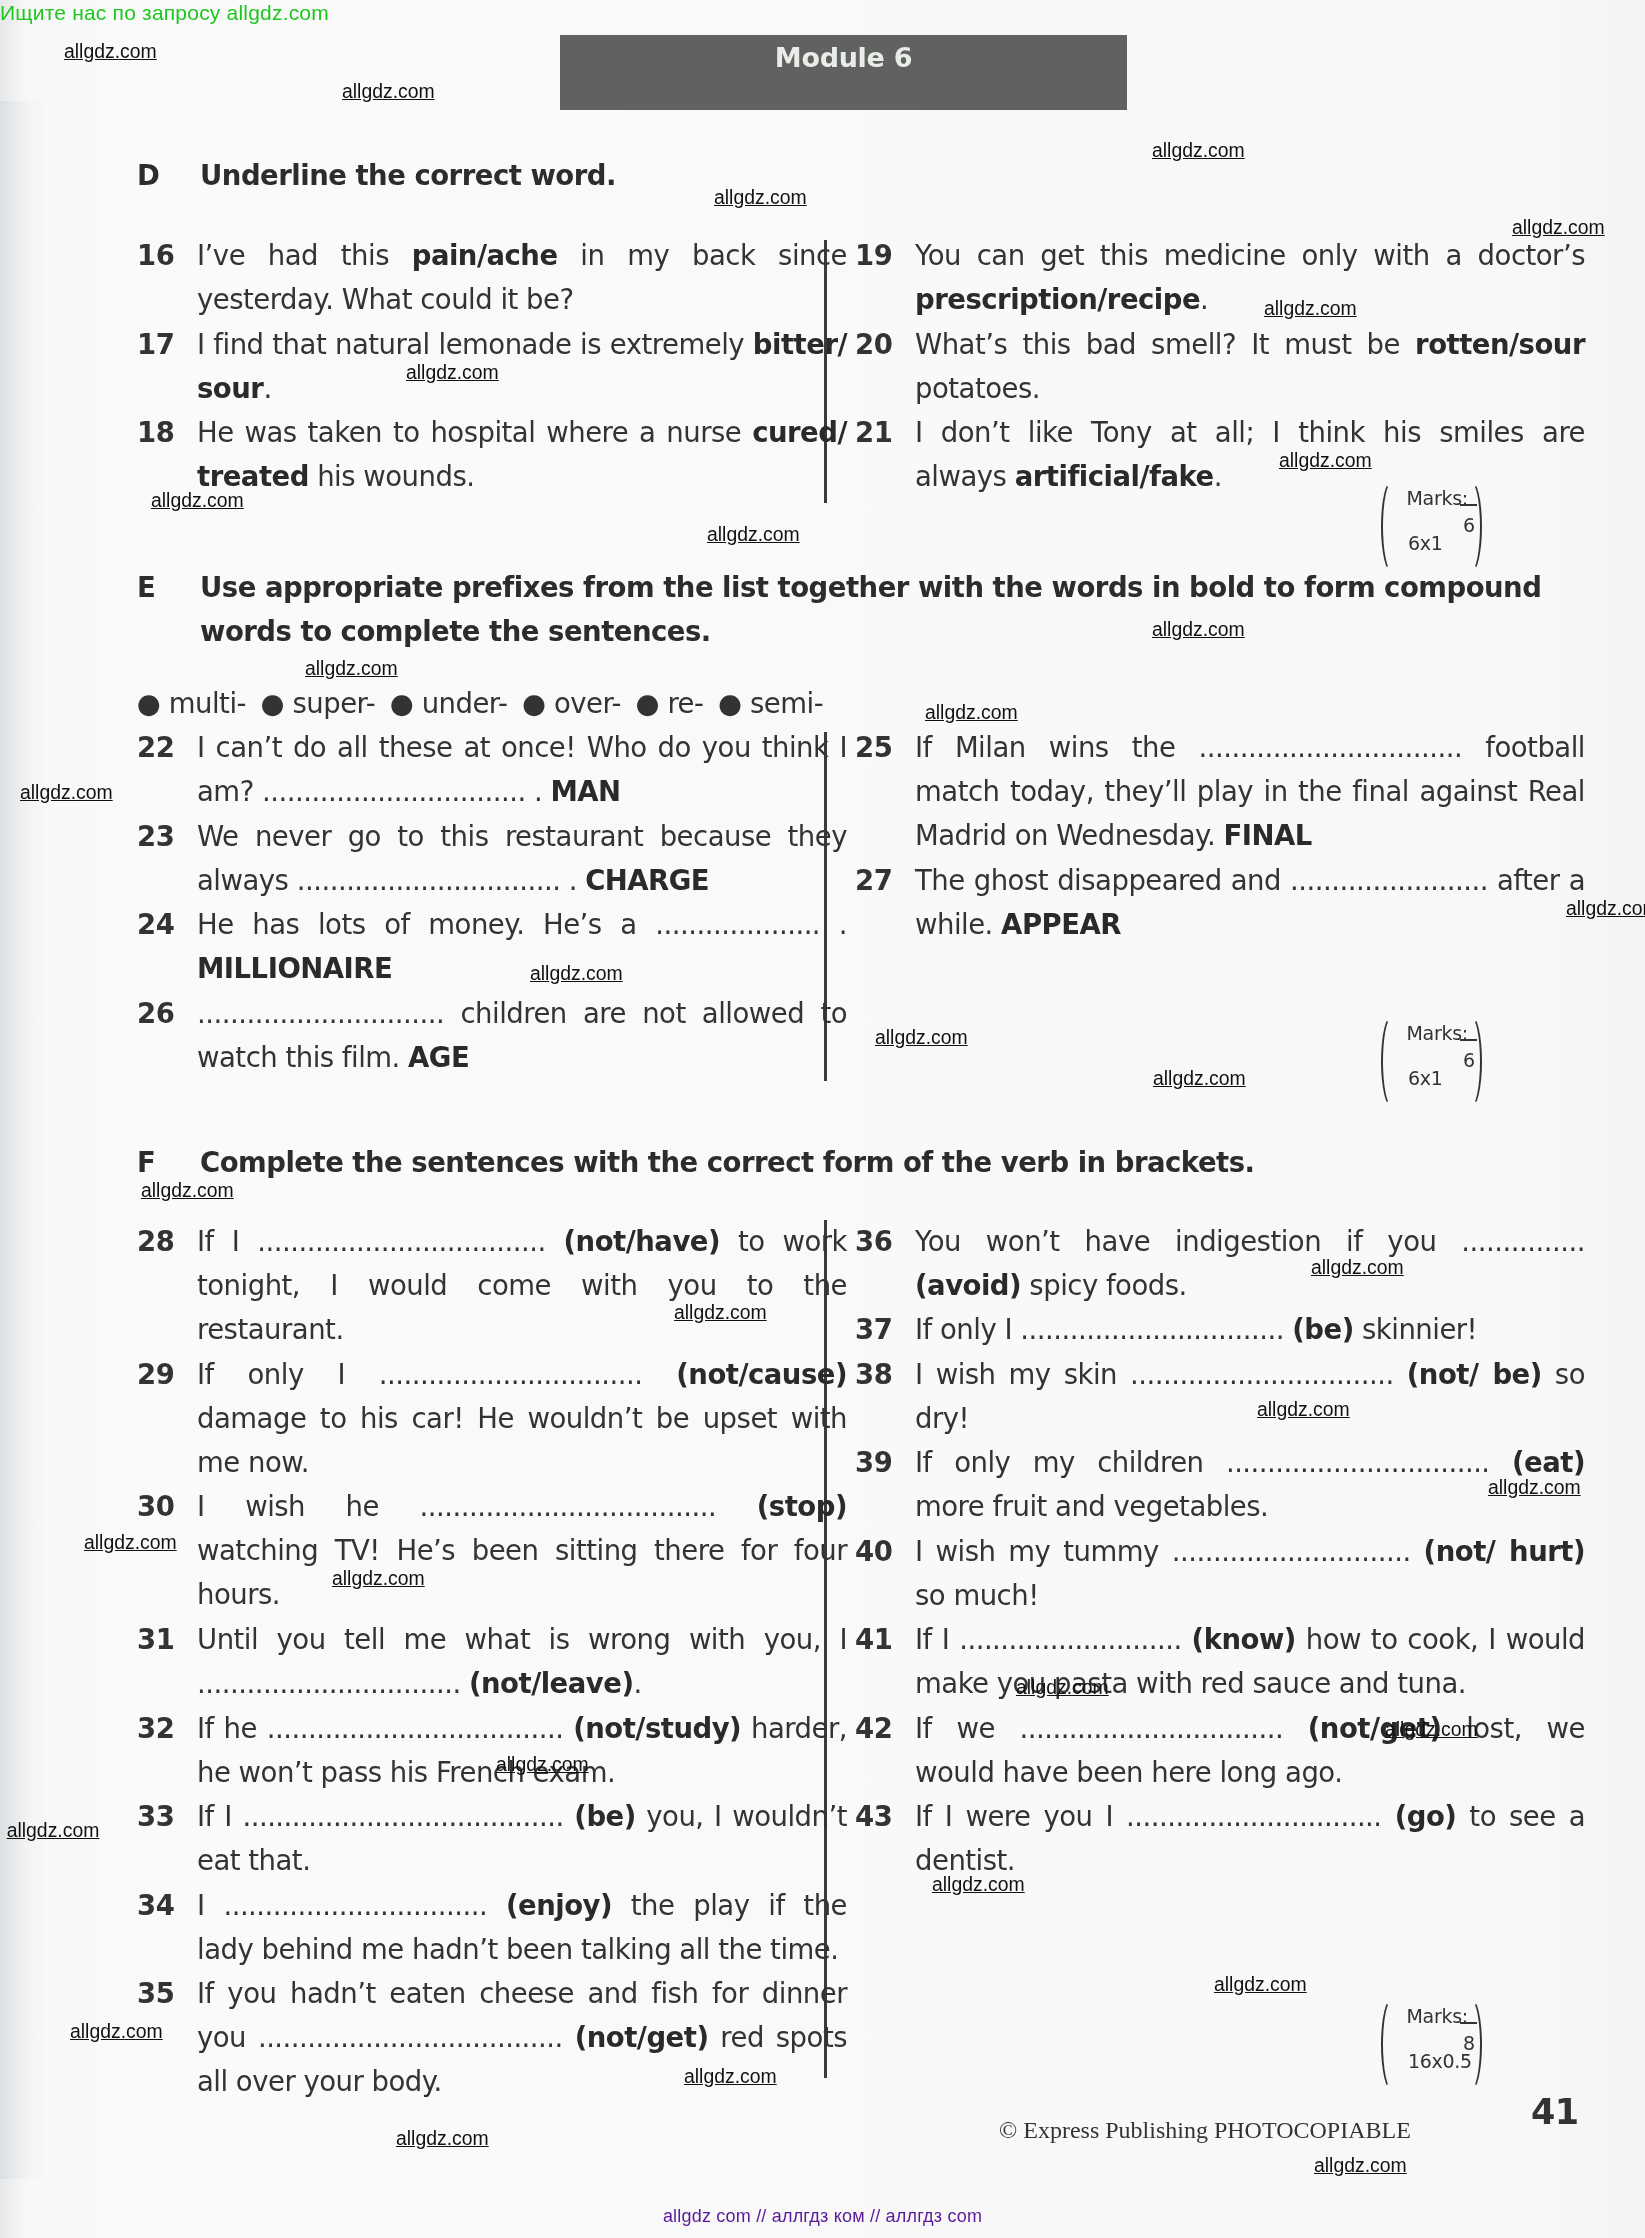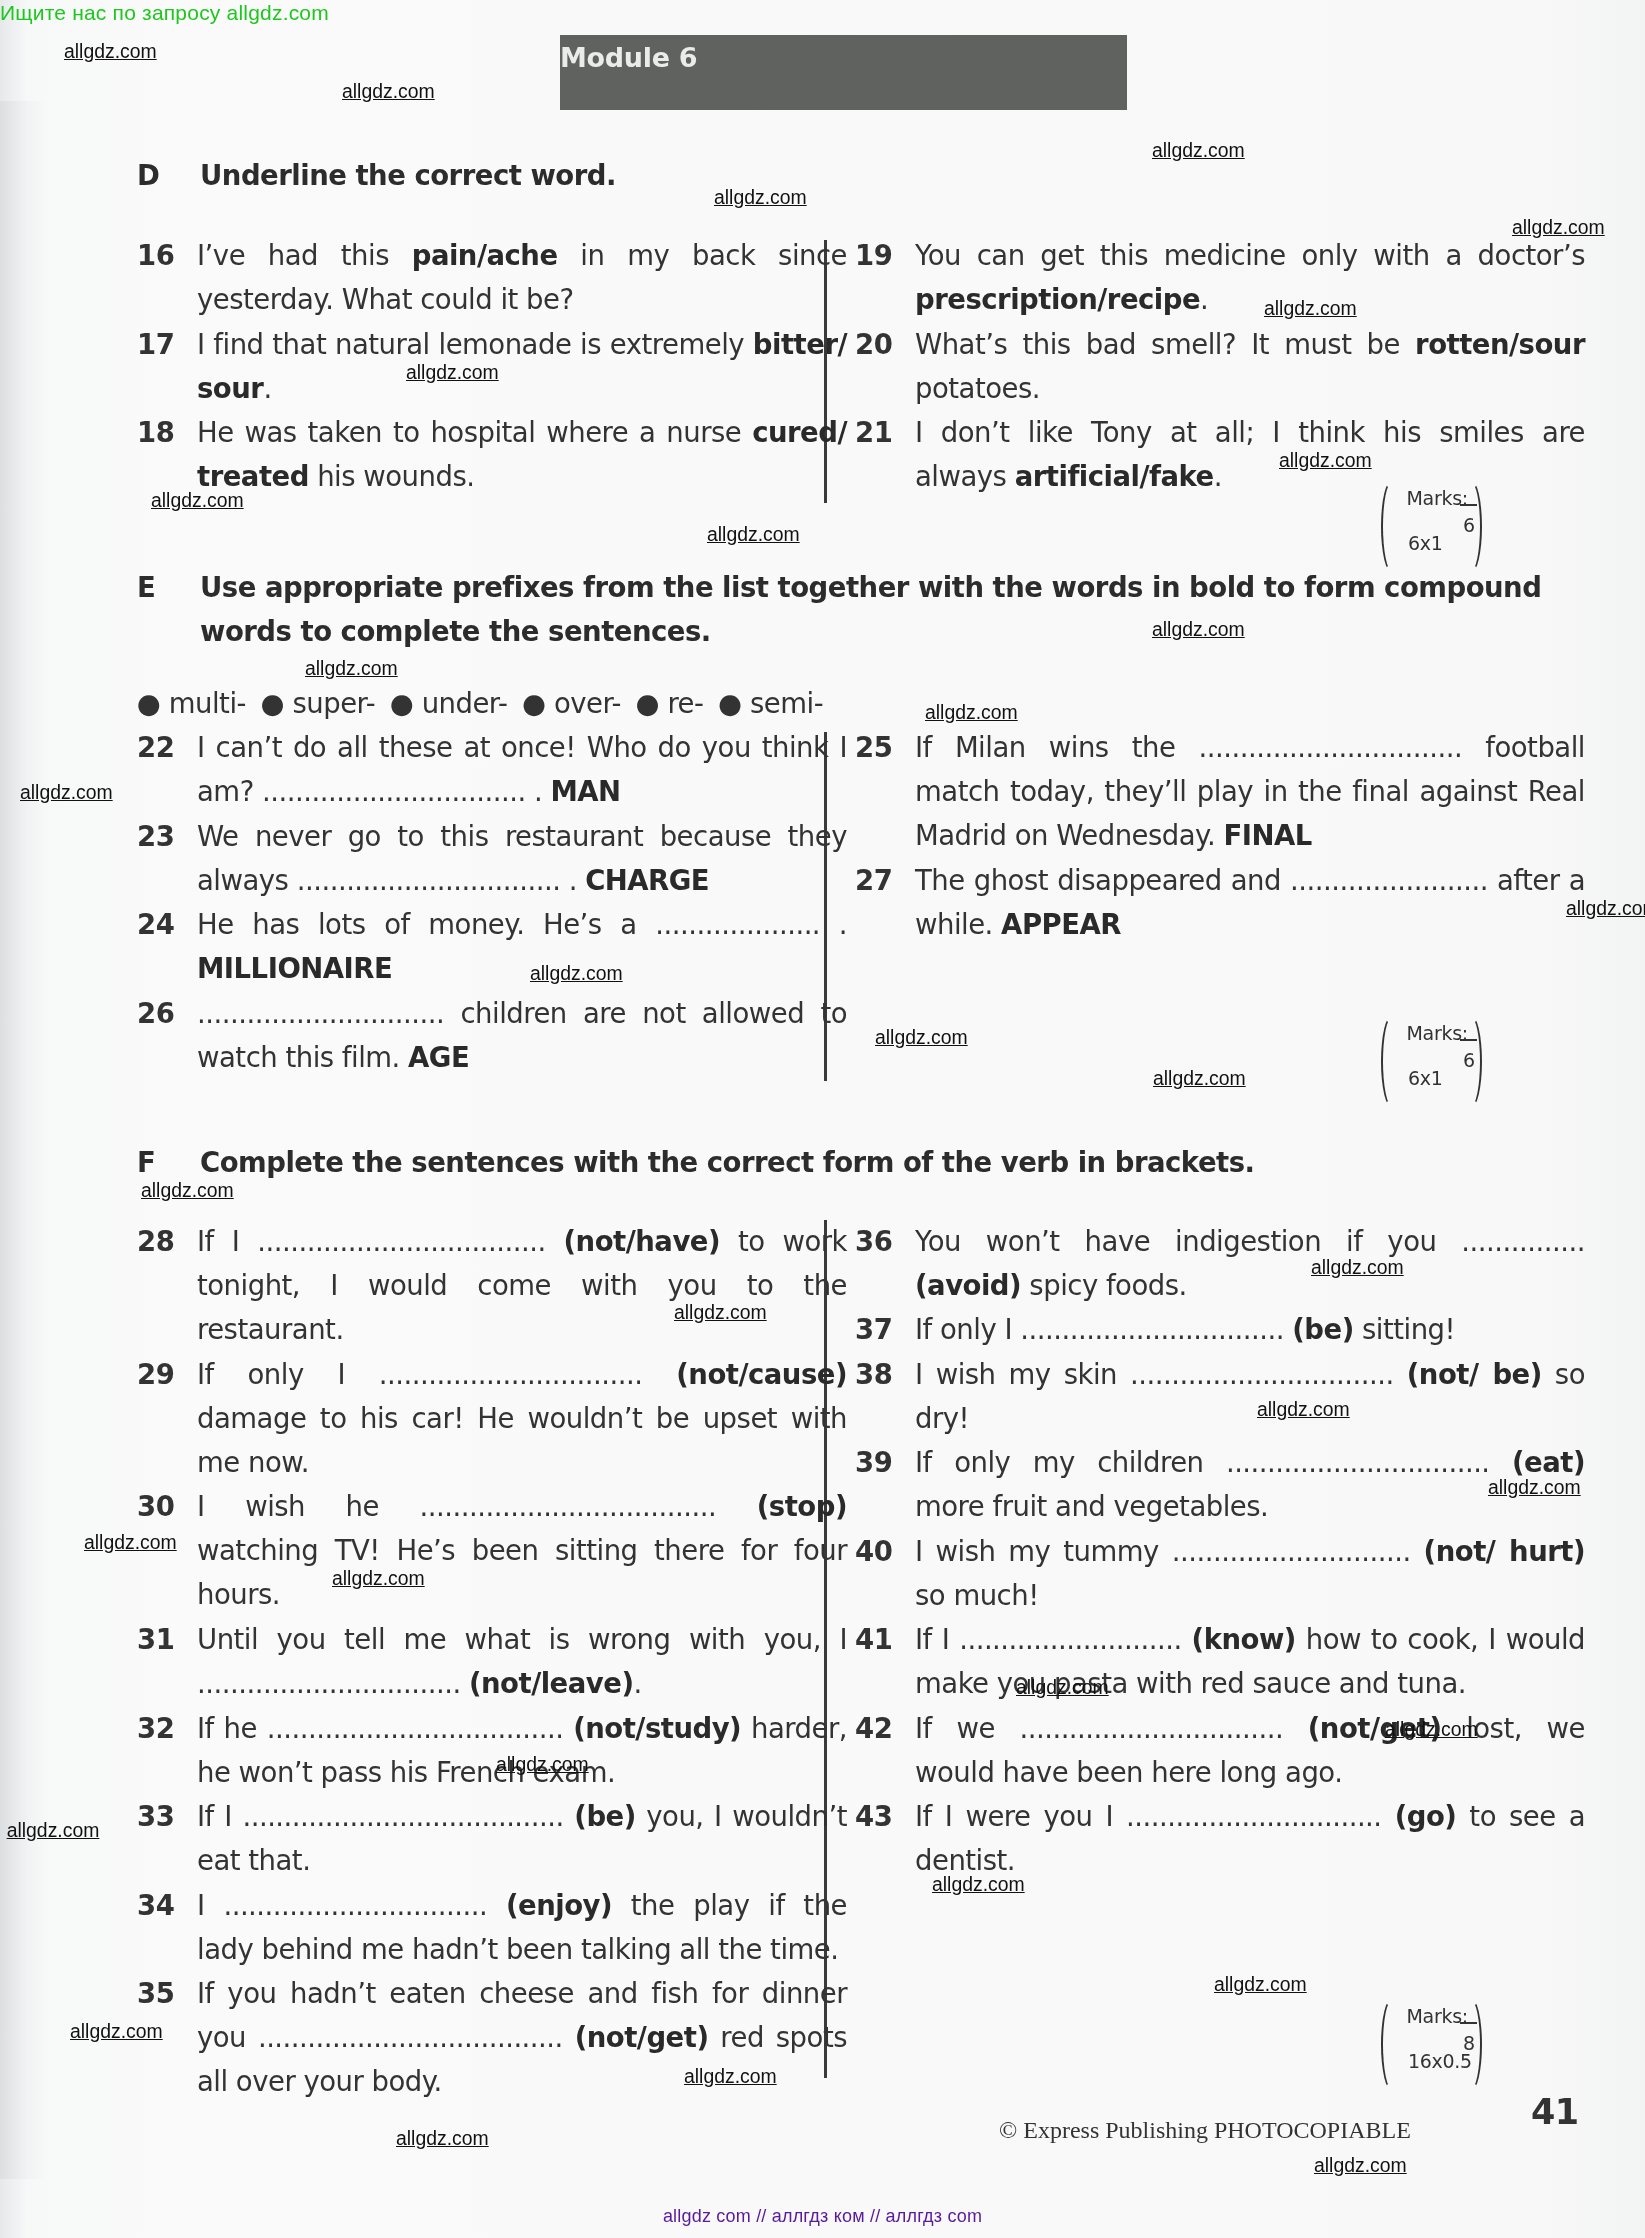--- a/index.html
+++ b/index.html
@@ -11,21 +11,21 @@
   }
   .page {
     position:absolute; left:0; top:0; width:1645px; height:2239px;
     background:linear-gradient(to right,#e6e8ea 0px,#f7f8f8 27px,#fafafa 174px,#f8f8f8 1542px,#f2f3f3 1645px);
   }
   .spine { position:absolute; left:0; top:101px; width:47px; height:2078px;
     background:linear-gradient(to right,#dcdfe1,#f2f3f4 60%,transparent); }
   .banner-top { position:absolute; top:1.3px; left:0; width:1645px; text-align:left;
     font-family:"Liberation Sans", sans-serif; font-size:21px; color:#1ec71e; letter-spacing:0.2px; }
   .module-box { position:absolute; left:560px; top:35px; width:567px; height:75px;
-    background:#5f625e; display:flex; }
+    background:#5f625e; display:flex; justify-content:center; }
   .module-box span { color:#e9ece8; font-size:27px; font-weight:bold; margin-top:6.7px; font-family:"DejaVu Sans", sans-serif; letter-spacing:-0.3px;}
   .wm { position:absolute; font-family:"Liberation Sans", sans-serif; font-size:19.4px; color:#111; white-space:nowrap;text-decoration:underline; }
   .sec-head { position:absolute; font-weight:bold; font-size:27.5px; color:#2c2c2c; line-height:44px; letter-spacing:-0.5px; }
   .sec-head .letter { position:absolute; left:0; }
   .sec-head .txt { position:absolute; left:63px; width:1381px; }
   .item { position:absolute; font-size:27.5px; line-height:44px; letter-spacing:-0.5px; color:#333; }
   .item .num { position:absolute; left:0; top:0; font-weight:bold; color:#333; }
   .item .body { position:absolute; left:60px; top:0; text-align:justify; }
   .item b { font-weight:bold; color:#2a2a2a; }
   .col-left .body { width:650px; }
@@ -182,21 +182,21 @@
         <span class="body"><span>If you hadn’t eaten cheese and fish for dinner you ..................................... </span><b>(not/get)</b><span> red spots all over your body.</span></span>
       </div>
     </div>
   <div id="f-right">
       <div class="item col-right" style="left: 855px; top: 1219px;">
         <span class="num">36</span>
         <span class="body"><span>You won’t have indigestion if you ............... </span><b>(avoid)</b><span> spicy foods.</span></span>
       </div>
       <div class="item col-right" style="left: 855px; top: 1307px;">
         <span class="num">37</span>
-        <span class="body"><span>If only I ................................ </span><b>(be)</b><span> sitting!</span></span>
+        <span class="body"><span>If only I ................................ </span><b>(be)</b><span> skinnier!</span></span>
       </div>
       <div class="item col-right" style="left: 855px; top: 1352px;">
         <span class="num">38</span>
         <span class="body"><span>I wish my skin ................................ </span><b>(not/ be)</b><span> so dry!</span></span>
       </div>
       <div class="item col-right" style="left: 855px; top: 1440px;">
         <span class="num">39</span>
         <span class="body"><span>If only my children ................................ </span><b>(eat)</b><span> more fruit and vegetables.</span></span>
       </div>
       <div class="item col-right" style="left: 855px; top: 1529px;">

